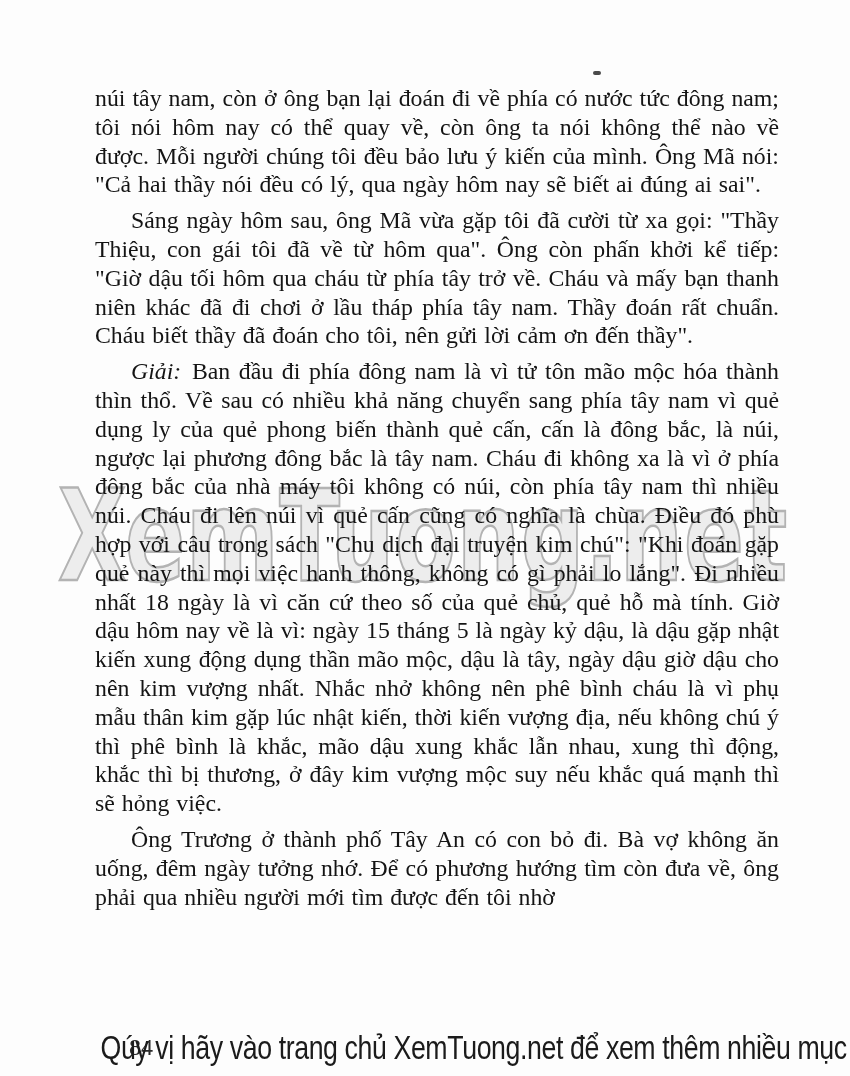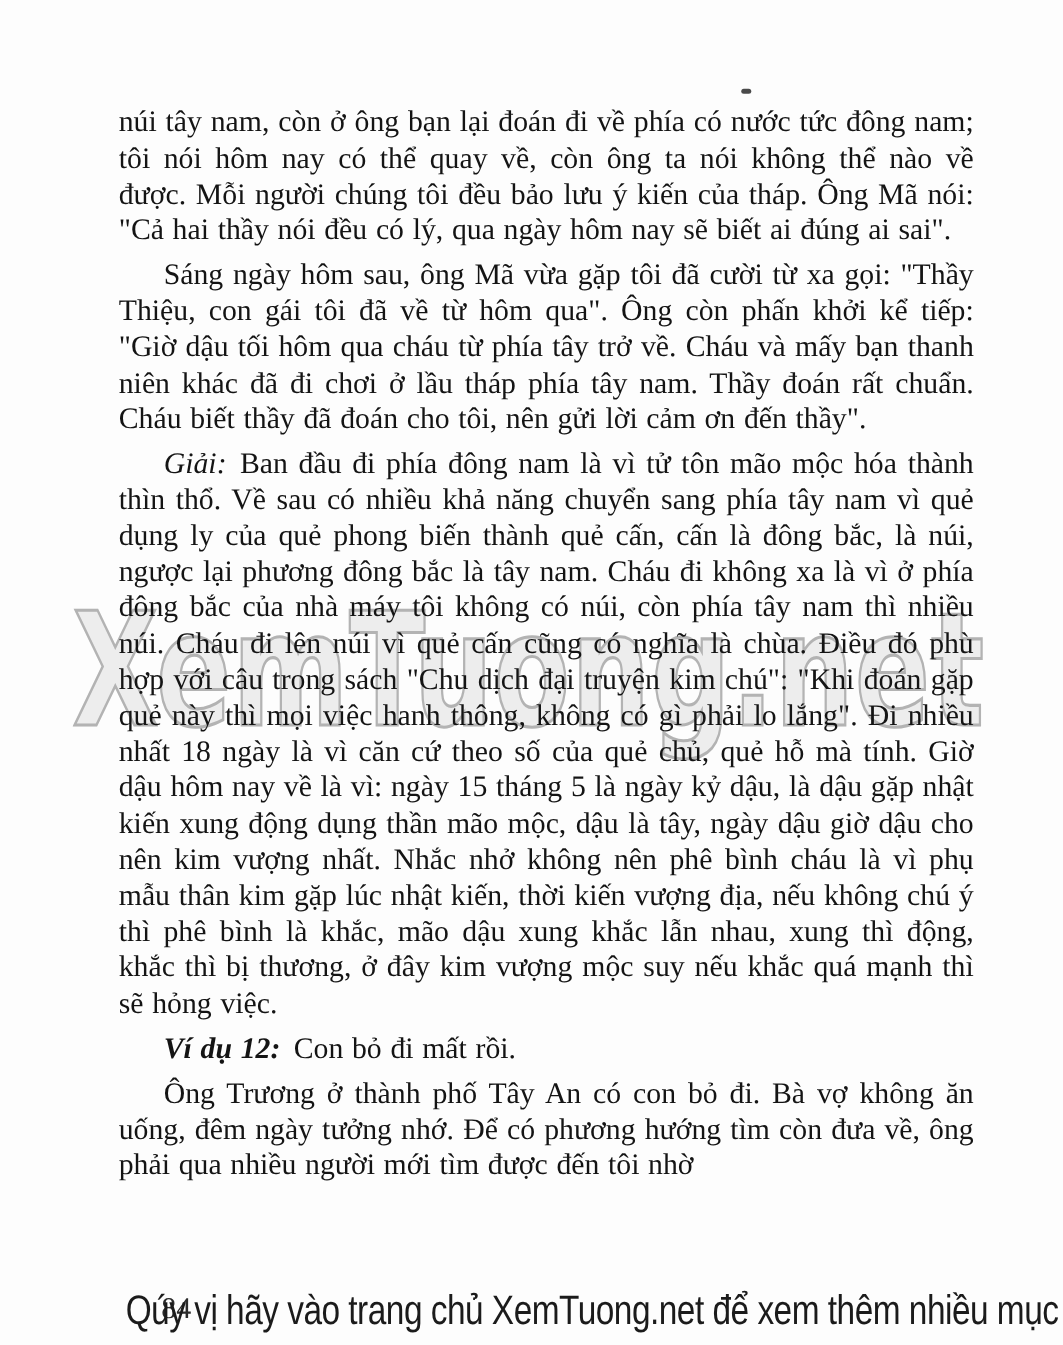--- a/index.html
+++ b/index.html
@@ -104,34 +104,31 @@
 
   <div class="scan-dot"></div>
 
   <svg class="watermark" width="736" height="152" viewBox="0 0 736 152" aria-hidden="true">
     <text x="0" y="112" font-size="126" textLength="730" lengthAdjust="spacingAndGlyphs" fill="#ededed" stroke="#b3b3b3" stroke-width="2.5">XemTuong.net</text>
   </svg>
 
   <main class="text-block">
 
     <p class="para no-indent">
-      <span>núi tây nam, còn ở ông bạn lại đoán đi về phía có nước tức đông nam; tôi nói hôm nay có thể quay về, còn ông ta nói không thể nào về được. Mỗi người chúng tôi đều bảo lưu ý kiến của tháp. Ông Mã nói: "Cả hai thầy nói đều có lý, qua ngày hôm nay sẽ biết ai đúng ai sai".</span>
+      <span>núi tây nam, còn ở ông bạn lại đoán đi về phía có nước tức đông nam; tôi nói hôm nay có thể quay về, còn ông ta nói không thể nào về được. Mỗi người chúng tôi đều bảo lưu ý kiến của mình. Ông Mã nói: "Cả hai thầy nói đều có lý, qua ngày hôm nay sẽ biết ai đúng ai sai".</span>
     </p>
 
     <p class="para">
       <span>Sáng ngày hôm sau, ông Mã vừa gặp tôi đã cười từ xa gọi: "Thầy Thiệu, con gái tôi đã về từ hôm qua". Ông còn phấn khởi kể tiếp: "Giờ dậu tối hôm qua cháu từ phía tây trở về. Cháu và mấy bạn thanh niên khác đã đi chơi ở lầu tháp phía tây nam. Thầy đoán rất chuẩn. Cháu biết thầy đã đoán cho tôi, nên gửi lời cảm ơn đến thầy".</span>
     </p>
 
     <p class="para">
       <em class="lead">Giải:</em><span>Ban đầu đi phía đông nam là vì tử tôn mão mộc hóa thành thìn thổ. Về sau có nhiều khả năng chuyển sang phía tây nam vì quẻ dụng ly của quẻ phong biến thành quẻ cấn, cấn là đông bắc, là núi, ngược lại phương đông bắc là tây nam. Cháu đi không xa là vì ở phía đông bắc của nhà máy tôi không có núi, còn phía tây nam thì nhiều núi. Cháu đi lên núi vì quẻ cấn cũng có nghĩa là chùa. Điều đó phù hợp với câu trong sách "Chu dịch đại truyện kim chú": "Khi đoán gặp quẻ này thì mọi việc hanh thông, không có gì phải lo lắng". Đi nhiều nhất 18 ngày là vì căn cứ theo số của quẻ chủ, quẻ hỗ mà tính. Giờ dậu hôm nay về là vì: ngày 15 tháng 5 là ngày kỷ dậu, là dậu gặp nhật kiến xung động dụng thần mão mộc, dậu là tây, ngày dậu giờ dậu cho nên kim vượng nhất. Nhắc nhở không nên phê bình cháu là vì phụ mẫu thân kim gặp lúc nhật kiến, thời kiến vượng địa, nếu không chú ý thì phê bình là khắc, mão dậu xung khắc lẫn nhau, xung thì động, khắc thì bị thương, ở đây kim vượng mộc suy nếu khắc quá mạnh thì sẽ hỏng việc.</span>
     </p>
 
-    <p class="para">
-      <em class="lead bold">Ví dụ 12:</em><span>Con bỏ đi mất rồi.</span>
-    </p>
 
     <p class="para">
       <span>Ông Trương ở thành phố Tây An có con bỏ đi. Bà vợ không ăn uống, đêm ngày tưởng nhớ. Để có phương hướng tìm còn đưa về, ông phải qua nhiều người mới tìm được đến tôi nhờ</span>
     </p>
 
   </main>
 
   <div class="page-number">84</div>
 
   <div class="footer">

